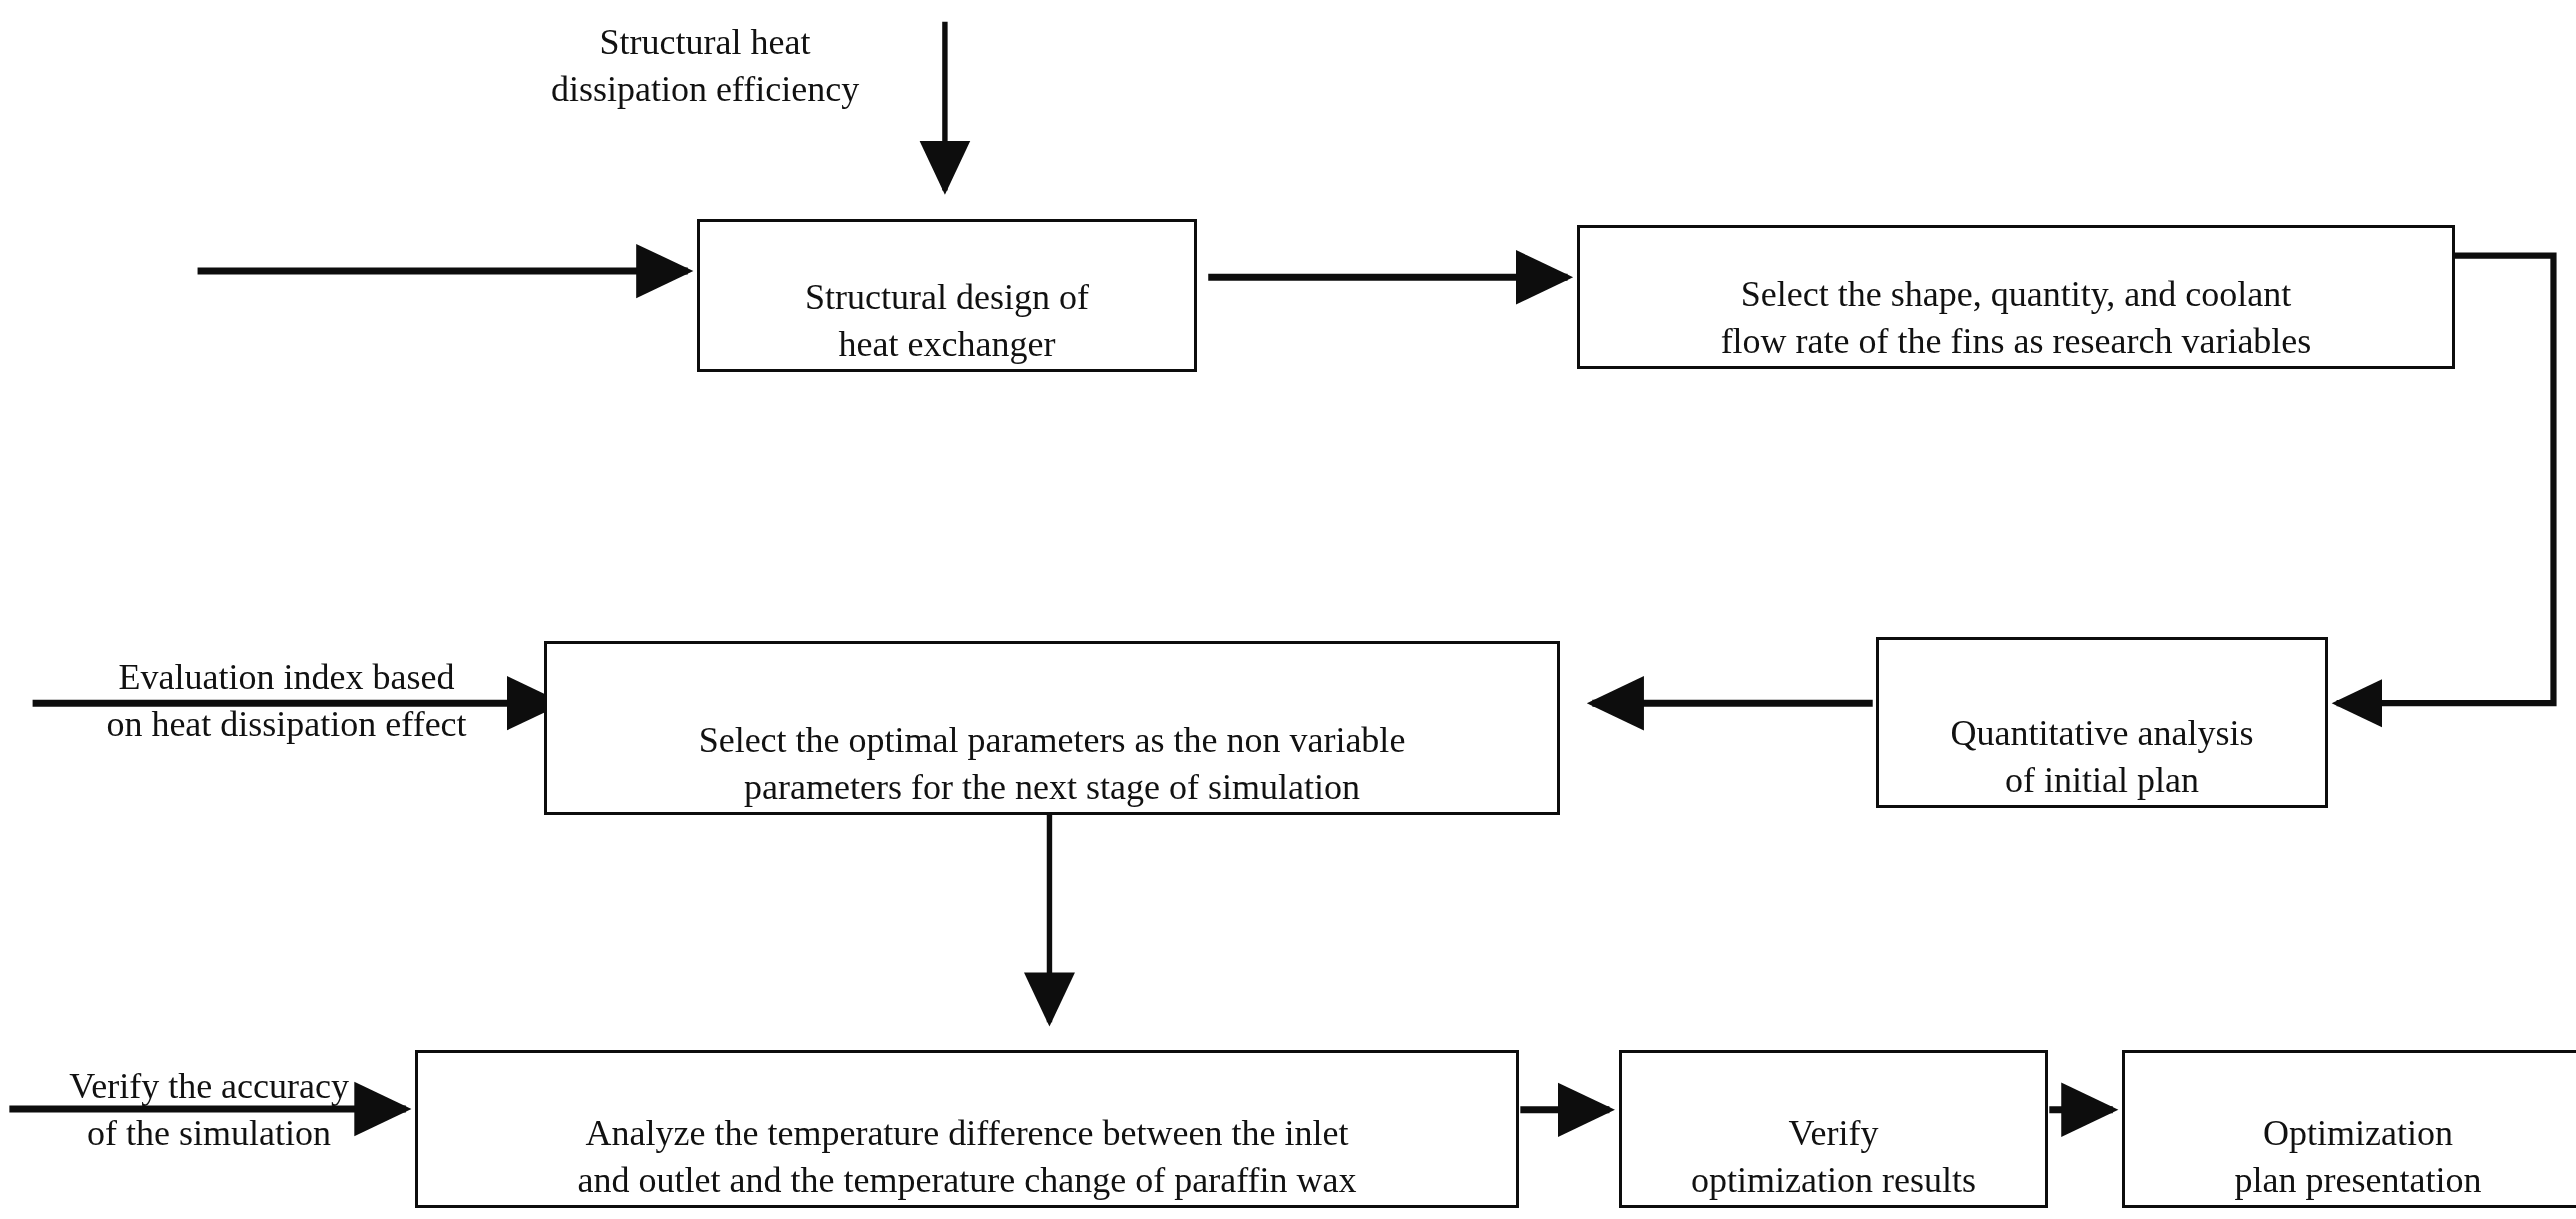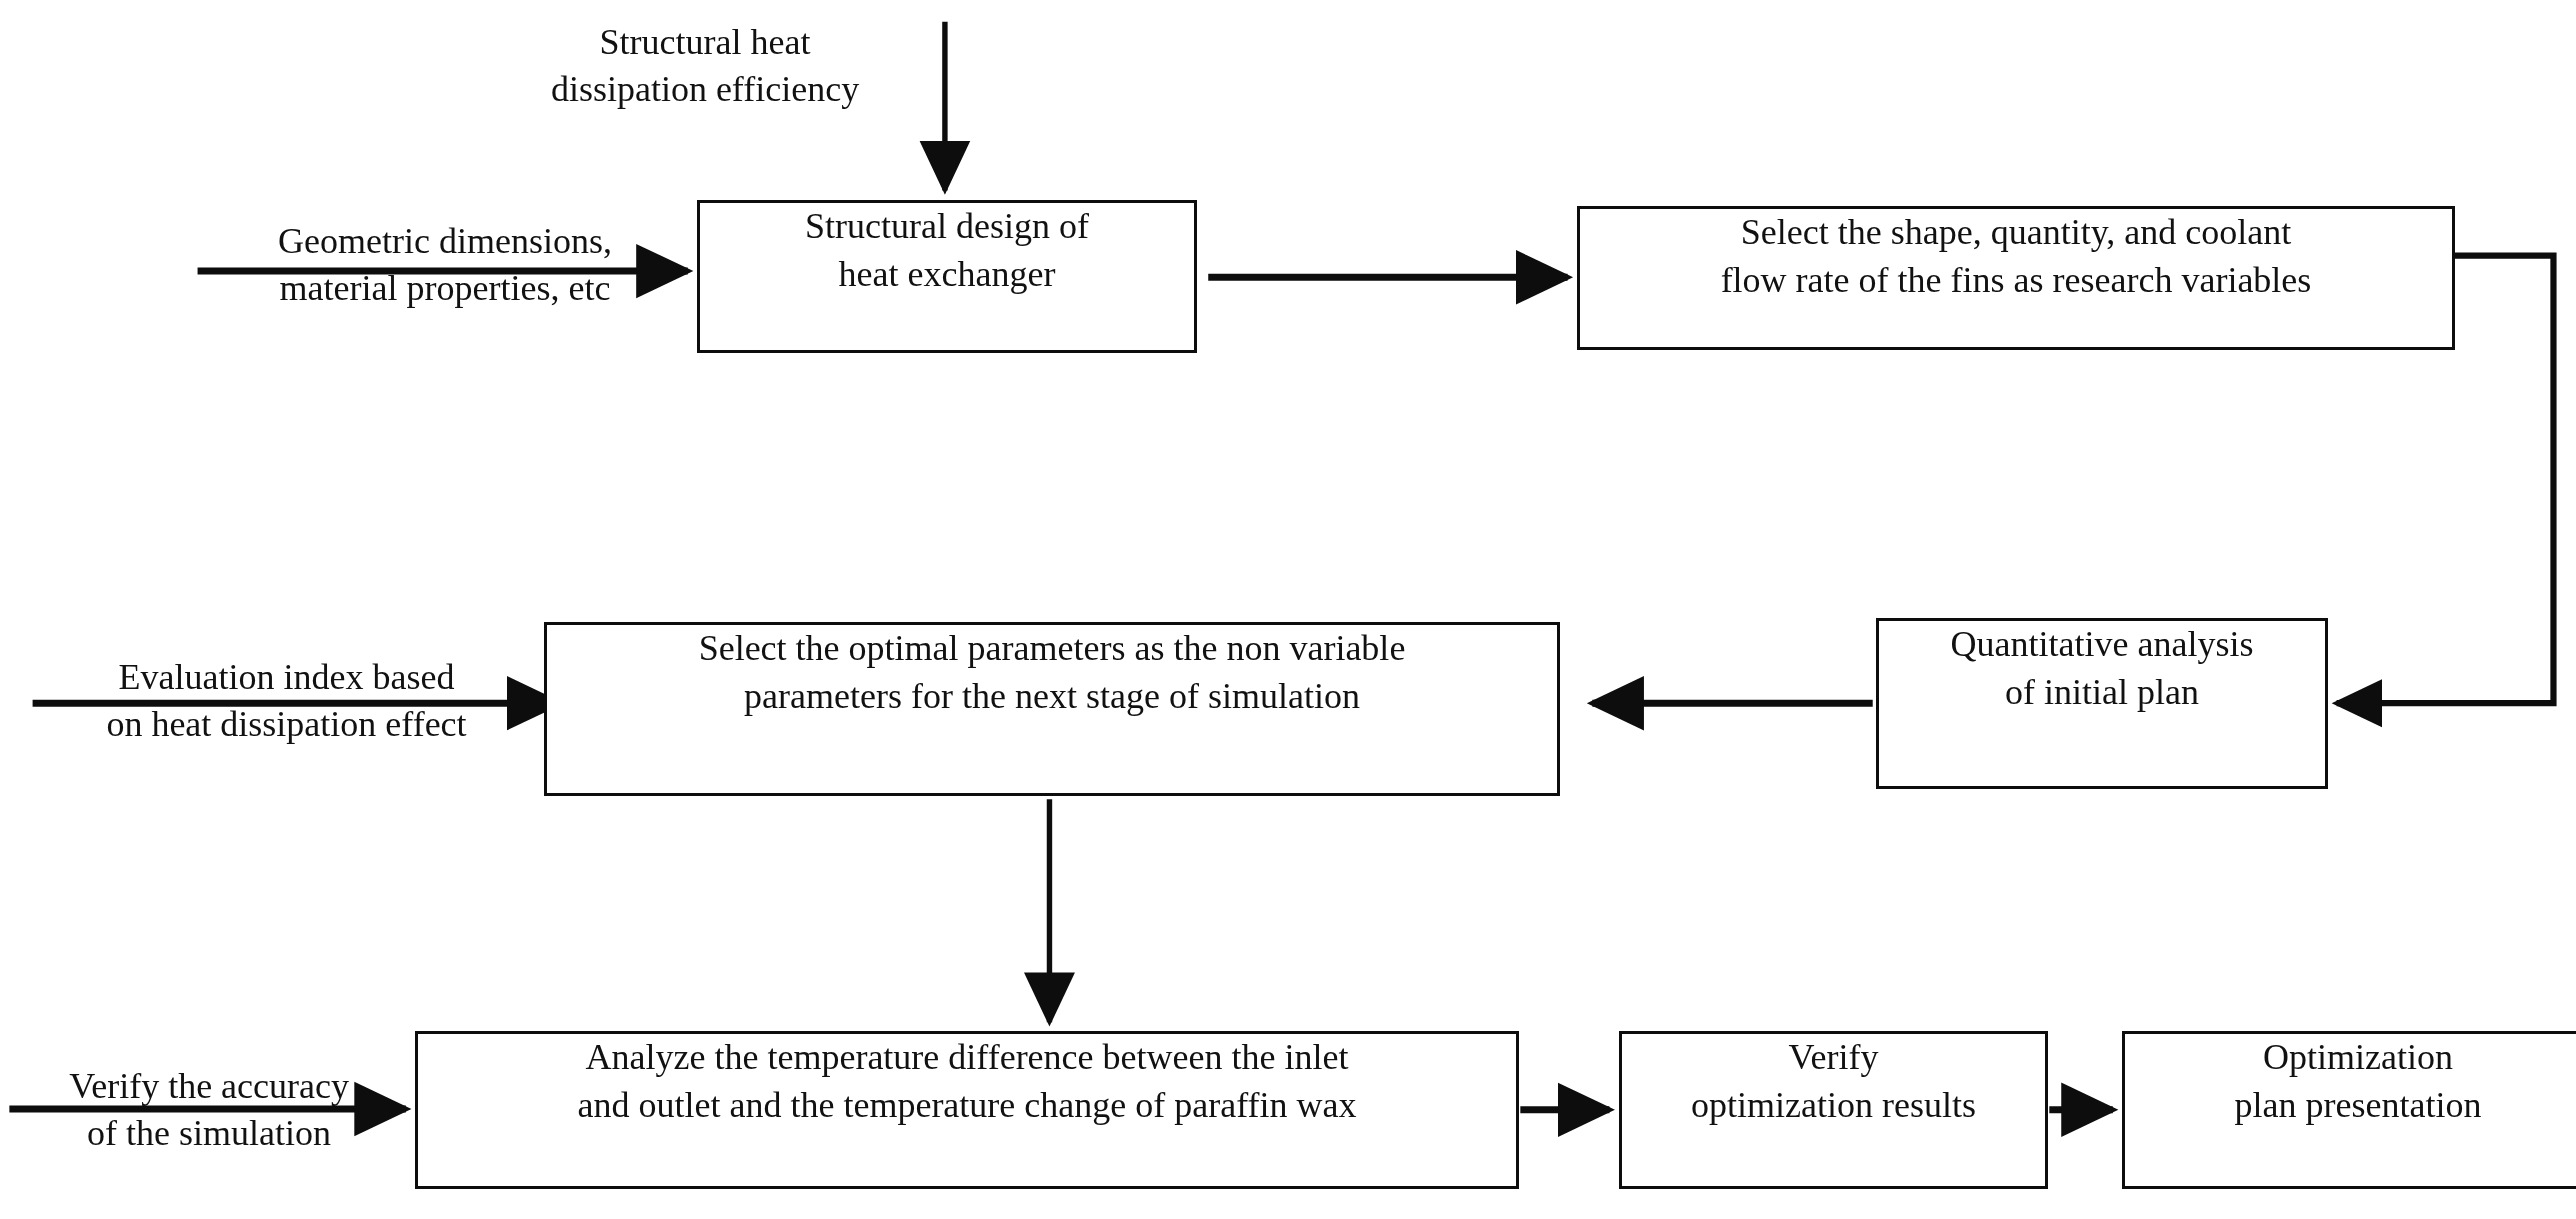--- a/index.html
+++ b/index.html
@@ -22,27 +22,28 @@
     width: 2576px;
     height: 1219px;
     pointer-events: none;
   }
   .node {
     position: absolute;
     box-sizing: border-box;
     border: 3.1px solid #0d0d0d;
     background: #ffffff;
     display: flex;
-    align-items: flex-start;
+    align-items: flex-end;
     justify-content: center;
     text-align: center;
     color: #111111;
     font-size: 36px;
     line-height: 1.32;
     padding: 0 11px;
+    margin-top: 19px;
   }
   .node .node-text {
     display: block;
     width: 100%;
   }
   .edge-label {
     position: absolute;
     color: #111111;
     font-size: 36px;
     line-height: 1.30;
@@ -138,22 +139,20 @@
   </div>
 
   <div class="node" style="left:2122px; top:1031px; width:472px; height:158px;">
     <span class="node-text" style="white-space:pre-line;">Optimization
 plan presentation</span>
   </div>
 
   <div class="edge-label" style="left:488px; top:19.4px; width:434px;">Structural heat
 dissipation efficiency</div>
 
-  <div class="edge-label" style="left:197px; top:218px; width:496px;">Geometric dimensions,
-material properties, etc</div>
 
 
   <div class="edge-label" style="left:31px; top:654px; width:511px;">Evaluation index based
 on heat dissipation effect</div>
 
   <div class="edge-label" style="left:11.6px; top:1063px; width:395px;">Verify the accuracy
 of the simulation</div>
 
 </div>
 

